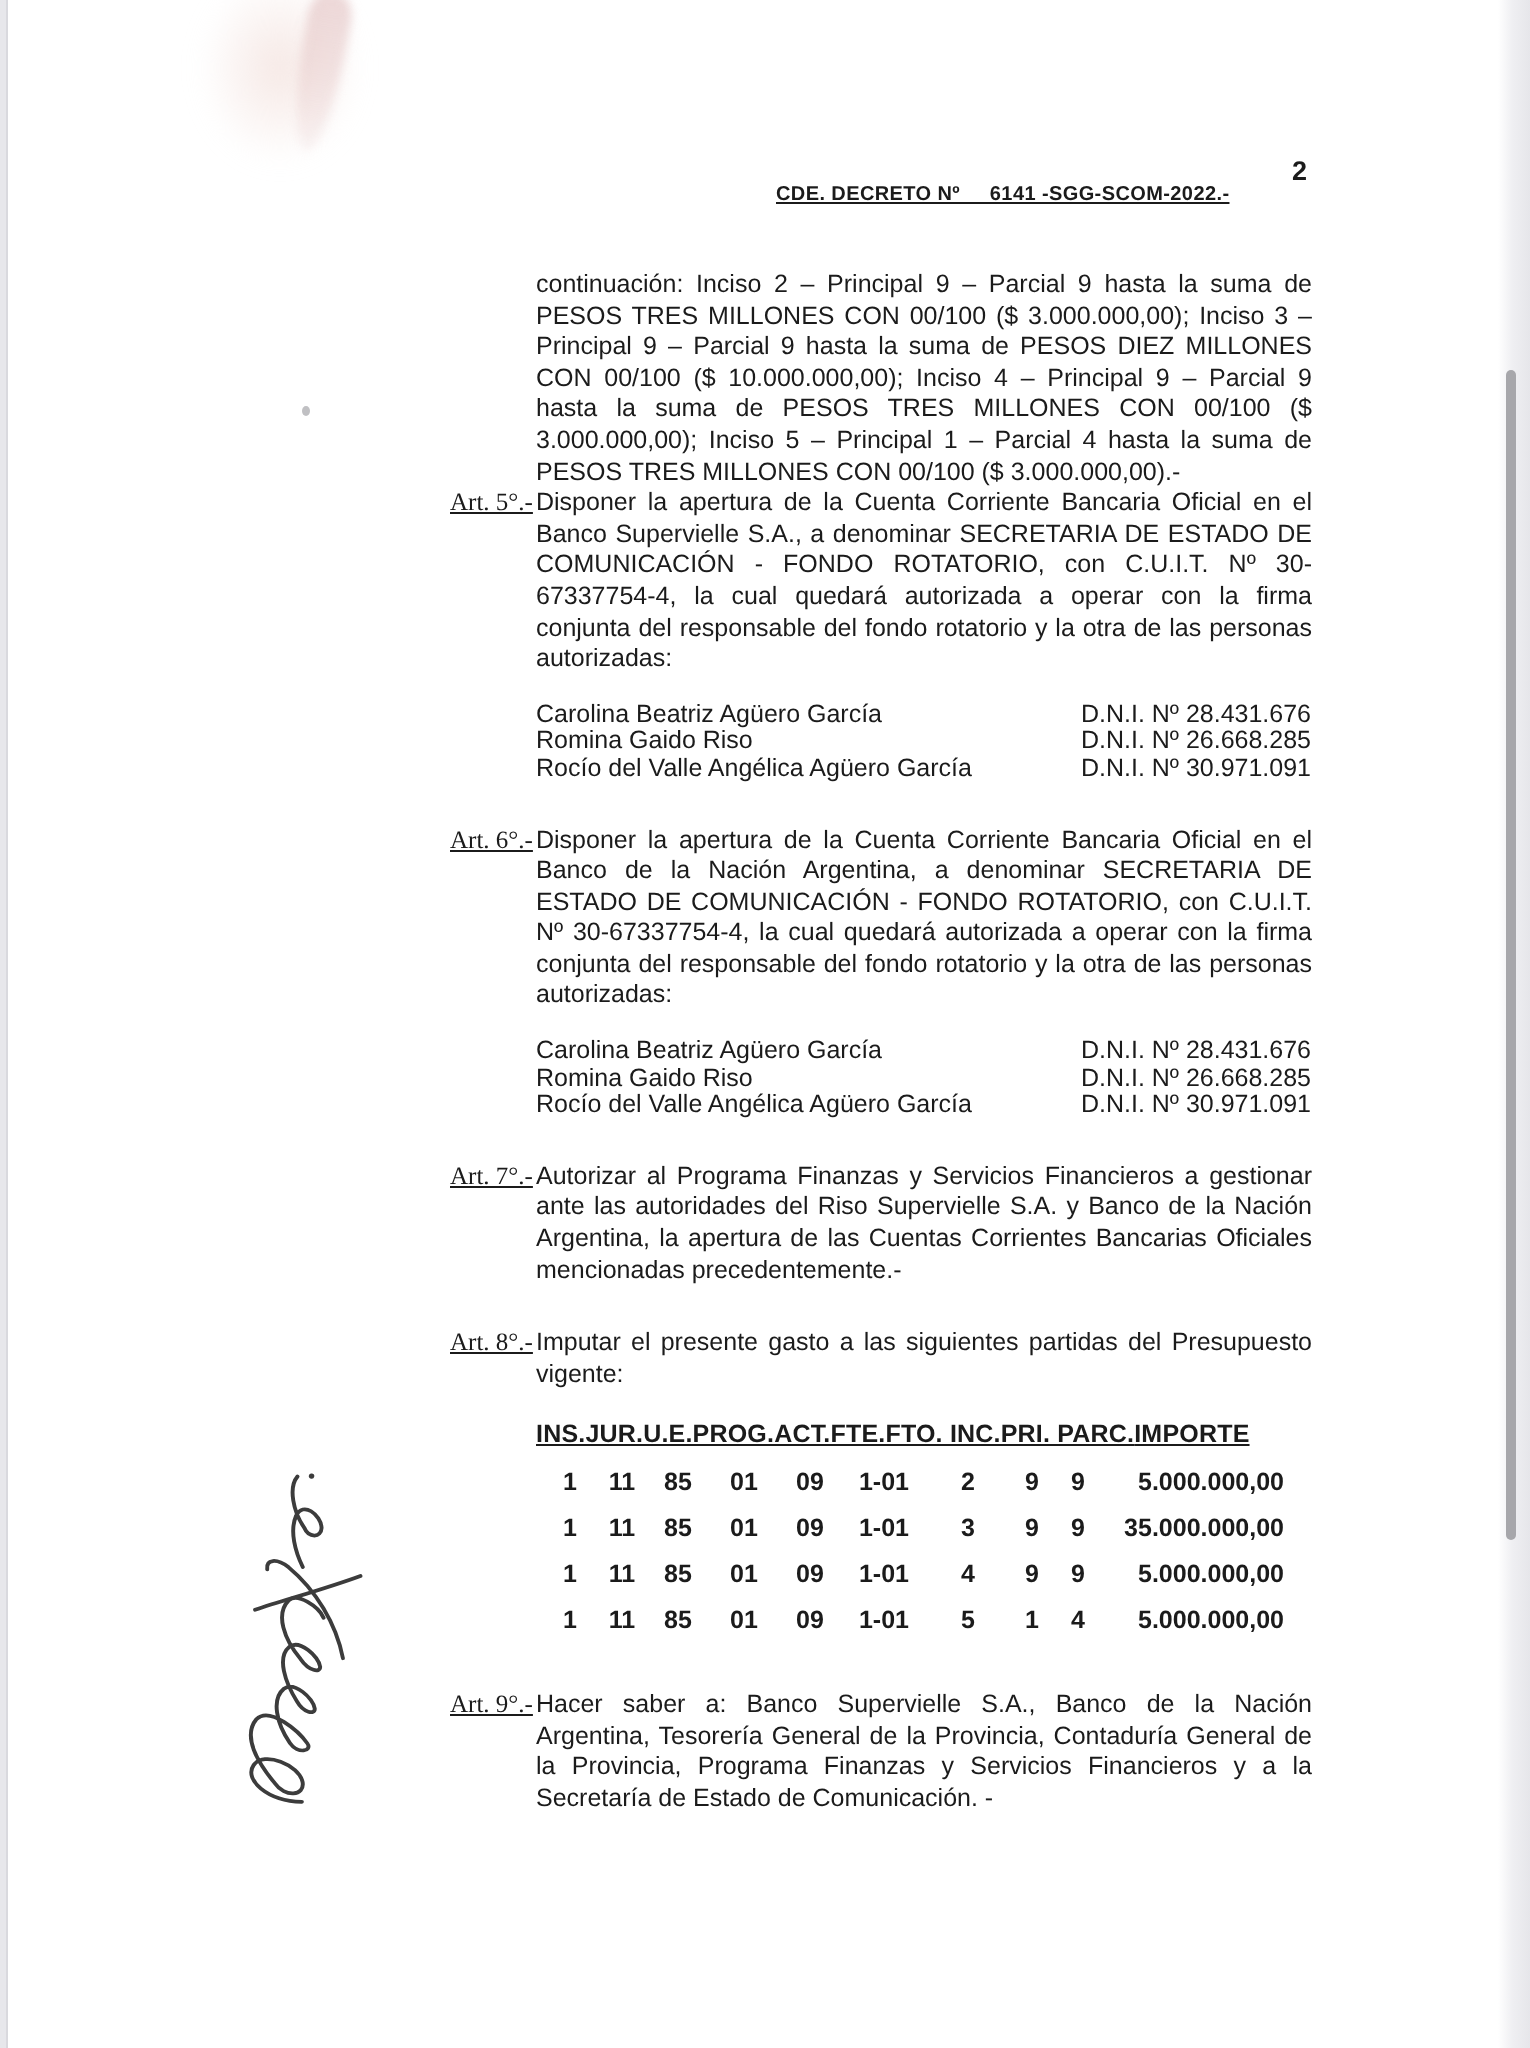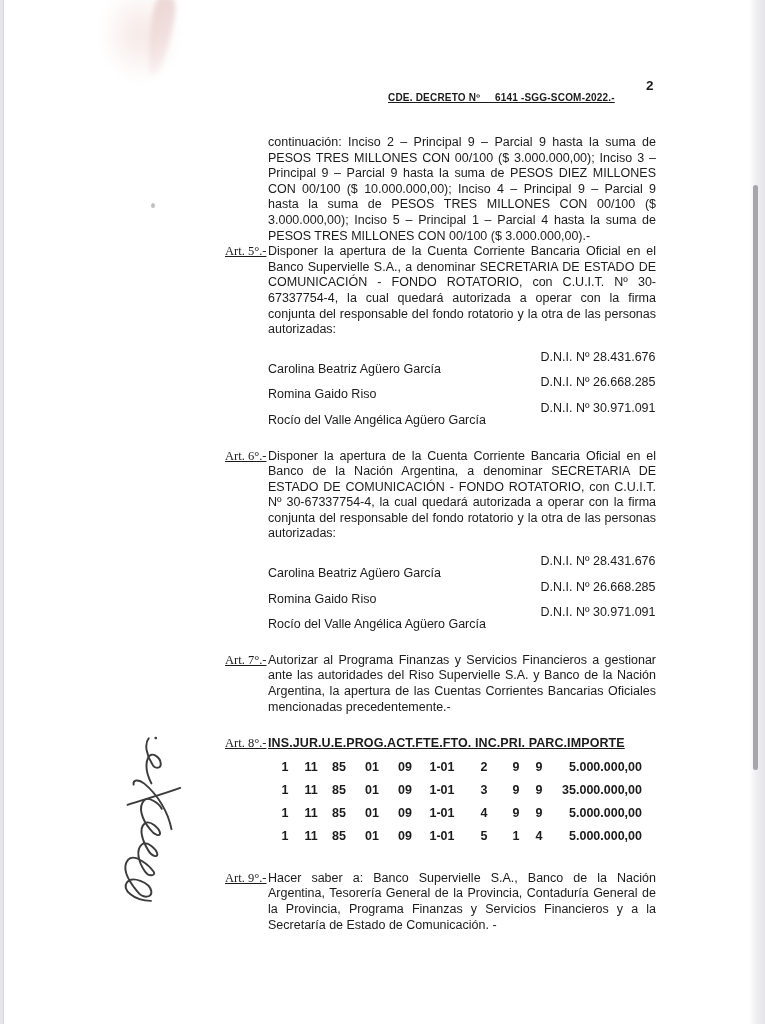--- a/index.html
+++ b/index.html
@@ -60,21 +60,21 @@
   .para { text-align:justify; }
   .article { position:relative; margin-bottom:21px; }
   .article-label {
     position:absolute; left:-43px; top:0; width:50px;
     text-decoration:underline; white-space:nowrap;font-family:Liberation Serif, serif;
   }
   .article-body { text-align:justify; }
 
   .signatories { margin-top:13px; }
   .signatory-row { display:flex; line-height:13.6px; }
-  .signatory-name { flex:1;margin-top:12px; }
+  .signatory-name { flex:1; }
   .signatory-dni { width:116px; text-align:center; }
 
   .budget { margin-top:15px; width:374px; }
   .budget-head { display:flex; margin-bottom:9px; }
   .budget-head span { text-decoration:underline; font-weight:600; letter-spacing:0.1px; }
   .budget-row { display:flex; line-height:13px; margin-bottom:10px; font-weight:600; }
   .bc { text-align:center; }
   .bc.c0{width:34px}.bc.c1{width:18px}.bc.c2{width:38px}.bc.c3{width:28px}
   .bc.c4{width:38px}.bc.c5{width:36px}.bc.c6{width:48px}.bc.c7{width:16px}.bc.c8{width:30px}
   .bc.importe { flex:1; text-align:right; }
@@ -140,20 +140,21 @@
     </div>
   </div>
 
   <div class="article">
     <span class="article-label">Art. 7°.-</span>
     <div class="article-body">Autorizar al Programa Finanzas y Servicios Financieros a gestionar ante las autoridades del Riso Supervielle S.A. y Banco de la Nación Argentina, la apertura de las Cuentas Corrientes Bancarias Oficiales mencionadas precedentemente.-</div>
   </div>
 
   <div class="article" style="margin-bottom:28px;">
     <span class="article-label">Art. 8°.-</span>
+    <div class="article-body">Imputar el presente gasto a las siguientes partidas del Presupuesto vigente:</div>
 
     <div class="budget">
       <div class="budget-head">
         <span>INS.JUR.U.E.PROG.ACT.FTE.FTO. INC.PRI. PARC.</span>
         <span>IMPORTE</span>
       </div>
 
       <div class="budget-row">
         <span class="bc c0">1</span>
         <span class="bc c1">11</span>

